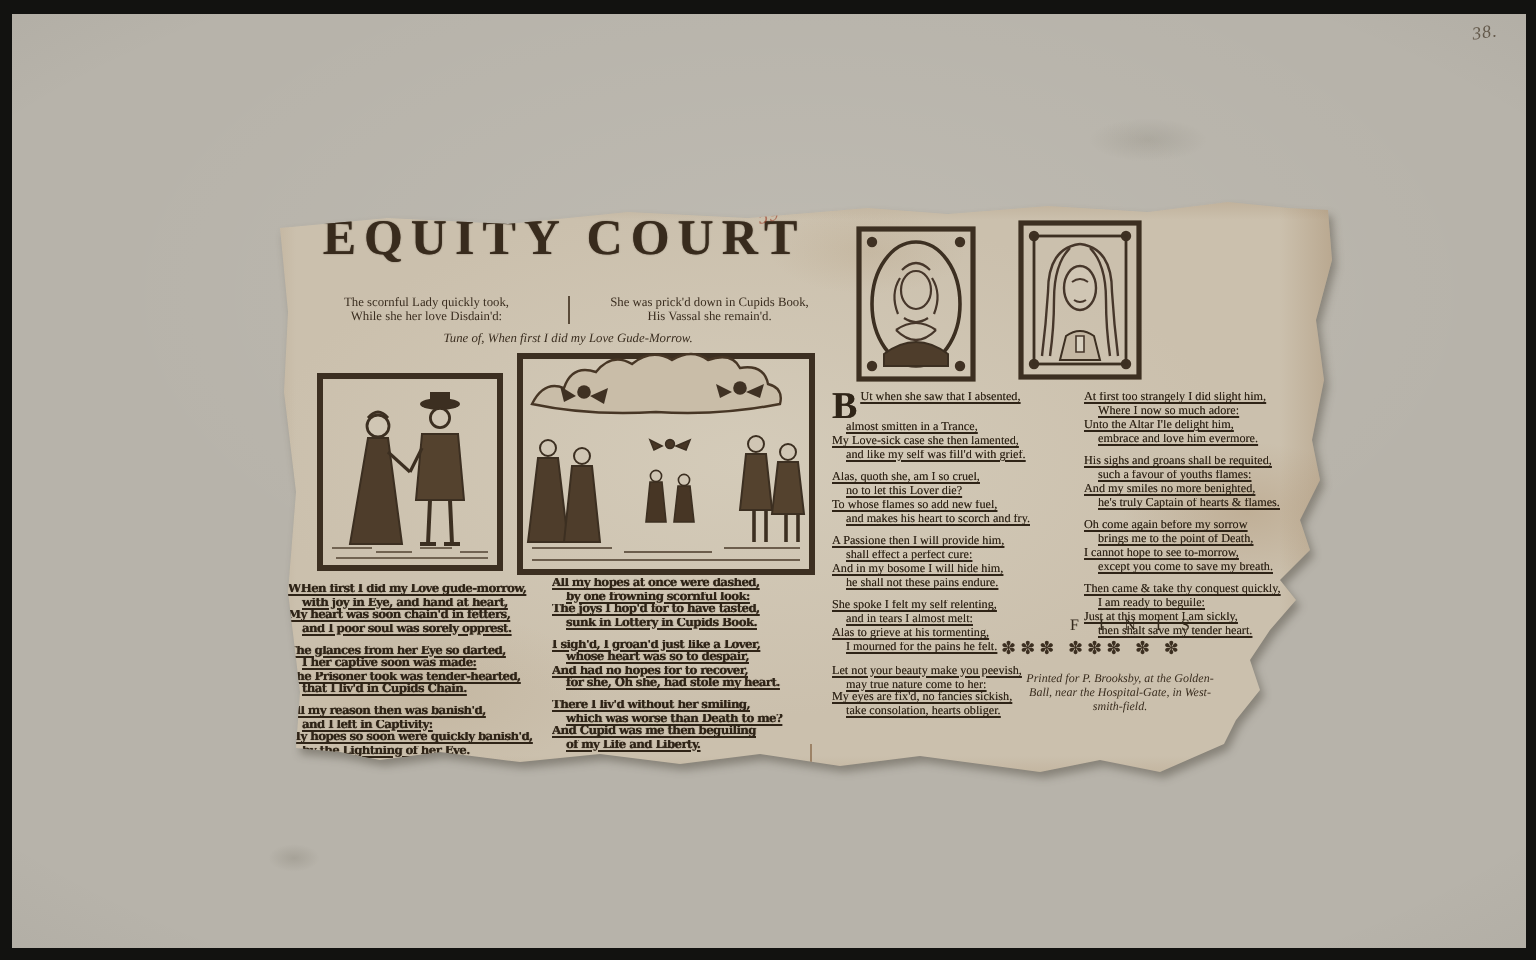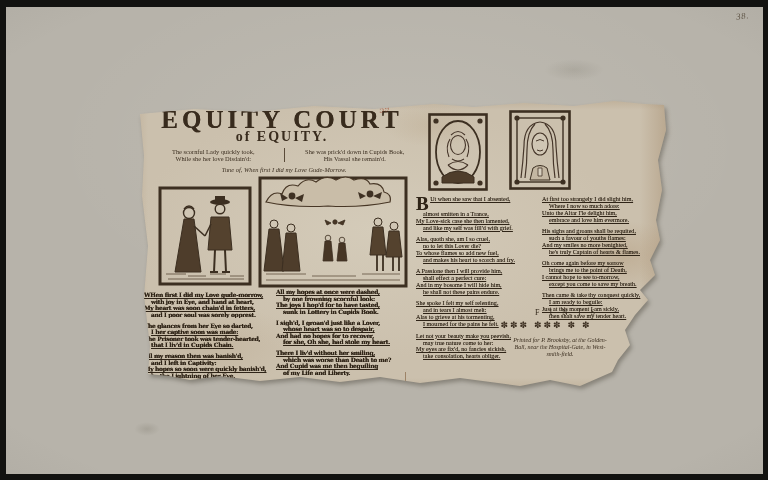--- a/index.html
+++ b/index.html
@@ -85,21 +85,20 @@
   <div class="mat">
     <div class="corner-num">38.</div>
     <div class="smudge s1"></div>
     <div class="smudge s2"></div>
   </div>
 
   <div class="sheet">
     <div class="sheet-paper">
 
       <div class="title">EQUITY COURT</div>
-      <div class="subtitle">of EQUITY.</div>
 
       <div class="shelfmark">
         <div>Vol 79</div>
         <div style="padding-left:8px">59</div>
       </div>
 
       <div class="epigraph">
         <div class="epi-col">
           <div>The scornful Lady quickly took,</div>
           <div>While she her love Disdain'd:</div>

